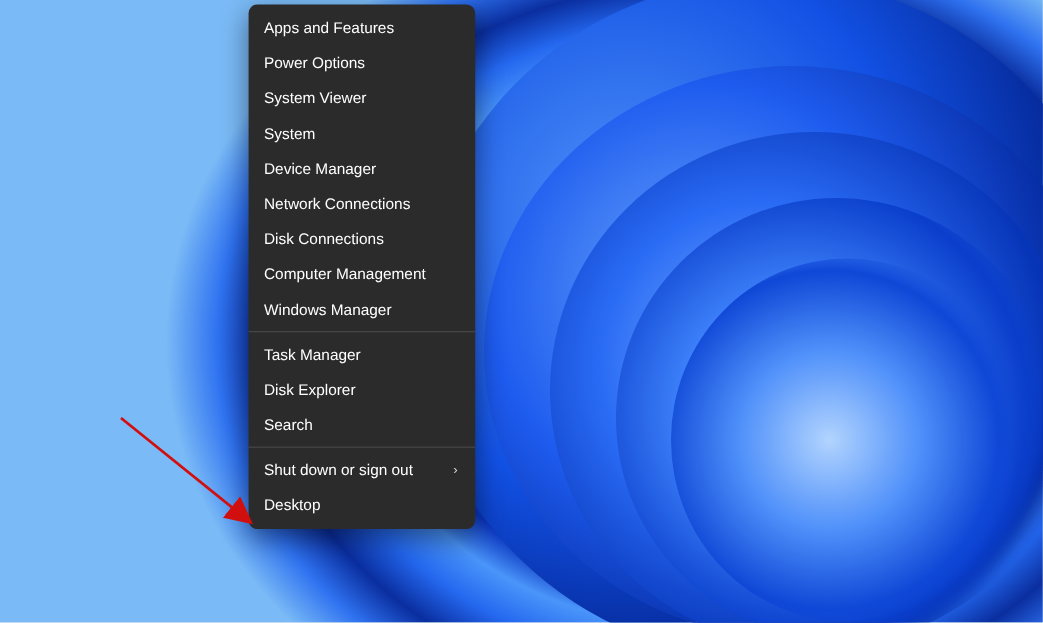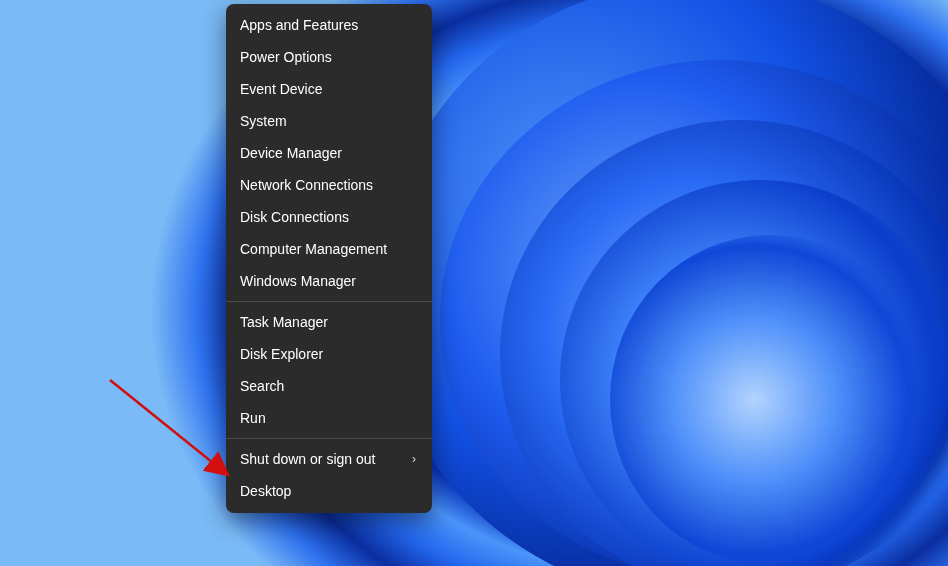--- a/index.html
+++ b/index.html
@@ -90,21 +90,21 @@
 
   <div class="context-menu">
 
     <div class="menu-item">
       <span>Apps and Features</span>
     </div>
     <div class="menu-item">
       <span>Power Options</span>
     </div>
     <div class="menu-item">
-      <span>Event Device</span>
+      <span>System Viewer</span>
     </div>
     <div class="menu-item">
       <span>System</span>
     </div>
     <div class="menu-item">
       <span>Device Manager</span>
     </div>
     <div class="menu-item">
       <span>Network Connections</span>
     </div>
@@ -122,23 +122,20 @@
 
     <div class="menu-item">
       <span>Task Manager</span>
     </div>
     <div class="menu-item">
       <span>Disk Explorer</span>
     </div>
     <div class="menu-item">
       <span>Search</span>
     </div>
-    <div class="menu-item">
-      <span>Run</span>
-    </div>
 
     <div class="separator"></div>
 
     <div class="menu-item">
       <span>Shut down or sign out</span>
       <span class="chevron">›</span>
     </div>
     <div class="menu-item">
       <span>Desktop</span>
     </div>

